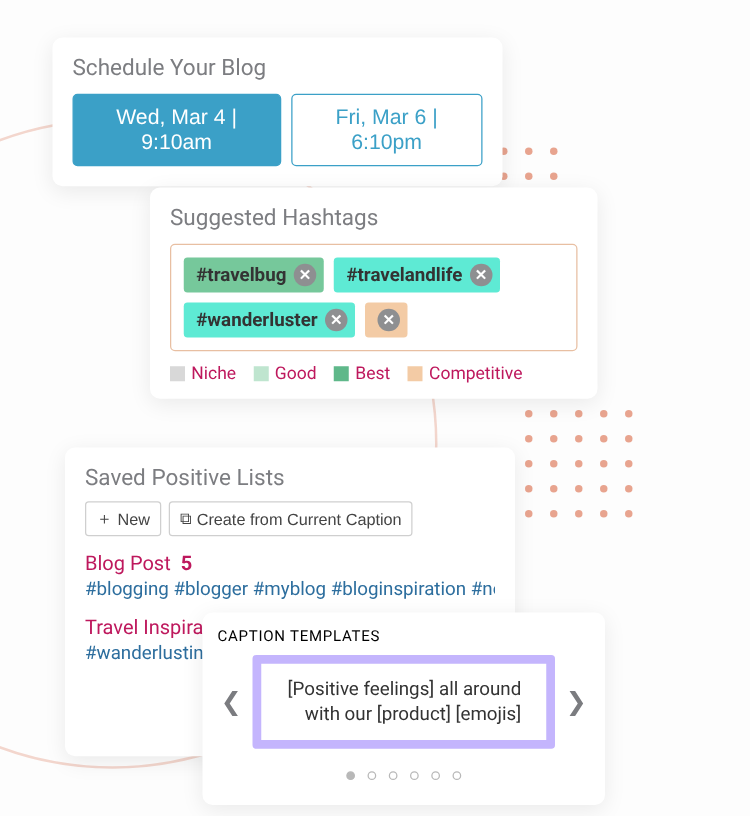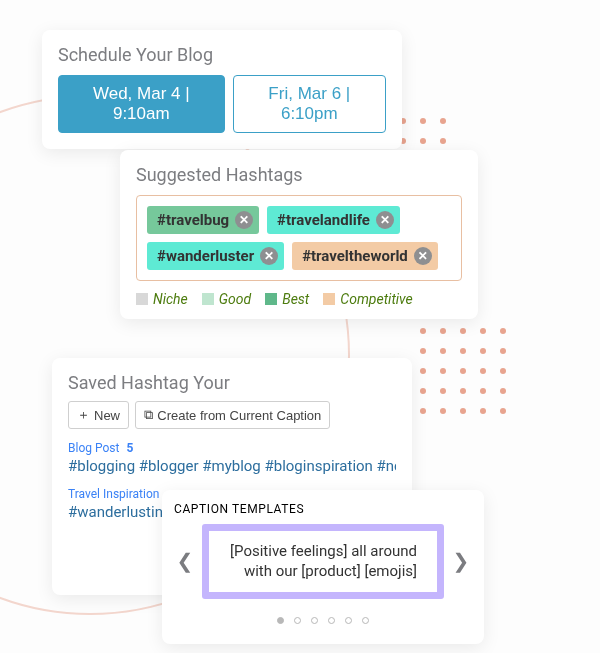--- a/index.html
+++ b/index.html
@@ -112,22 +112,21 @@
     font-size: 12px;
     line-height: 18px;
     text-align: center;
     cursor: pointer;
   }
   .legend {
     display: flex;
     gap: 14px;
     margin-top: 10px;
     font-size: 14px;
-    color: #4d7c0f;
-    font-style: italic;
+    color: #be185d;
   }
   .legend div { display: flex; align-items: center; gap: 5px;}
   .sw { width: 12px; height: 12px; display:inline-block;}
   .sw.niche { background: #d8d8d8;}
   .sw.good  { background: #bfe5cf;}
   .sw.best  { background: #5fb88a;}
   .sw.comp  { background: #f3cba5;}
 
   
   .saved {
@@ -142,21 +141,21 @@
   .minibtn {
     font-size: 13px;
     border: 1px solid #cfcfcf;
     background: #fff;
     color: #444;
     padding: 4px 8px;
     border-radius: 3px;
     cursor: pointer;
     display: inline-flex; align-items: center; gap: 4px;
   }
-  .list-name { color:#3b82f6; font-size:12px; margin-top:6px;}
+  .list-name { color:#be185d; font-size:16px; margin-top:6px;}
   .list-name .count { font-weight:700; margin-left:4px;}
   .list-tags {
     color:#2d6e9e; font-size:15px; margin-top:2px;
     white-space: nowrap; overflow: hidden; text-overflow: clip;
   }
 
   
   .caption {
     left: 162px; top: 490px;
     width: 322px;
@@ -254,21 +253,20 @@
     </span>
     <span class="tag good">
       <span>#travelandlife</span>
       <span class="x">✕</span>
     </span>
     <span class="tag good">
       <span>#wanderluster</span>
       <span class="x">✕</span>
     </span>
     <span class="tag comp">
-      <span>#traveltheworld</span>
       <span class="x">✕</span>
     </span>
   </div>
   <div class="legend">
     <div>
         <span class="sw niche"></span>
         <span>Niche</span>
       </div>
     <div>
         <span class="sw good"></span>
@@ -279,21 +277,21 @@
         <span>Best</span>
       </div>
     <div>
         <span class="sw comp"></span>
         <span>Competitive</span>
       </div>
   </div>
 </div>
 
 <div class="card saved">
-  <div class="title">Saved Hashtag Your</div>
+  <div class="title">Saved Positive Lists</div>
   <div class="actions">
     <button class="minibtn">
       <span>＋</span>
       <span>New</span>
     </button>
     <button class="minibtn">
       <span>⧉</span>
       <span>Create from Current Caption</span>
     </button>
   </div>

